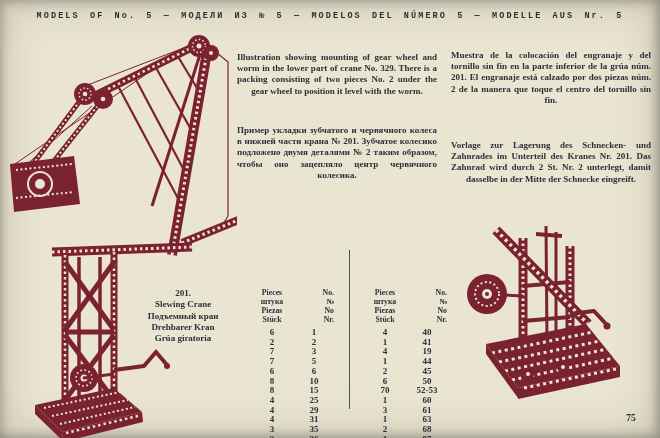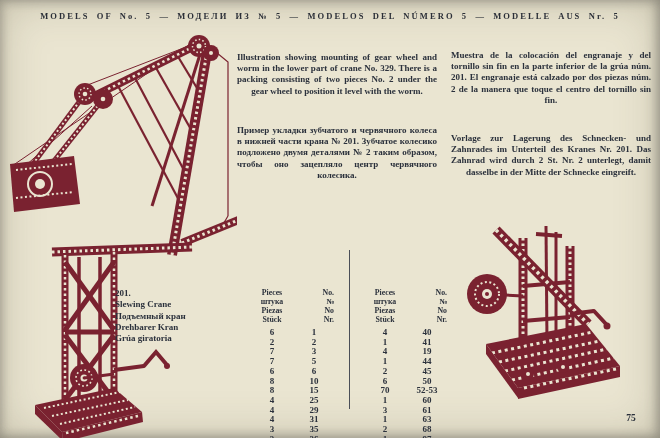--- a/index.html
+++ b/index.html
@@ -8,31 +8,32 @@
     background:#eae5d1;
     font-family:"Liberation Serif","DejaVu Serif",serif;
     color:#262b33;
     box-shadow:inset 0 0 45px rgba(95,85,60,.28), inset -6px 0 10px rgba(70,70,70,.25), inset 0 -5px 9px rgba(70,70,70,.18), inset 4px 4px 10px rgba(70,70,70,.18);
   }
   .abs{position:absolute;}
   #hdr{
     top:11px;left:0;width:660px;text-align:center;
     font-size:8.5px;font-weight:700;letter-spacing:2.1px;word-spacing:3px;
     color:#2b2f38;
+    font-family:Liberation Mono, monospace;
   }
   .para{
     width:200px;font-size:9px;font-weight:700;line-height:11.2px;
     text-align:justify;text-align-last:center;color:#2b313c;
   }
   #para-en{top:52px;left:237px;}
   #para-ru{top:125px;left:237px;}
   #para-es{top:50px;left:451px;}
-  #para-de{top:133px;left:451px;}
+  #para-de{top:140px;left:451px;}
   #model-block{
-    top:288px;left:115px;width:136px;
+    top:288px;left:115px;width:136px;text-align:center;
     font-size:9px;font-weight:700;line-height:11.3px;color:#2b313c;
   }
   .ptable{top:248px;font-size:9px;font-weight:700;color:#2b313c;margin-top:40px;}
   #ptable-left{left:250px;}
   #ptable-right{left:363px;}
   .phead{display:flex;}
   .phead .hcol{display:flex;flex-direction:column;text-align:center;font-size:7.8px;line-height:9px;}
   .hcol.c1{width:44px;}
   .hcol.c2{width:40px;align-items:flex-end;}
   .prows{margin-top:4px;}

